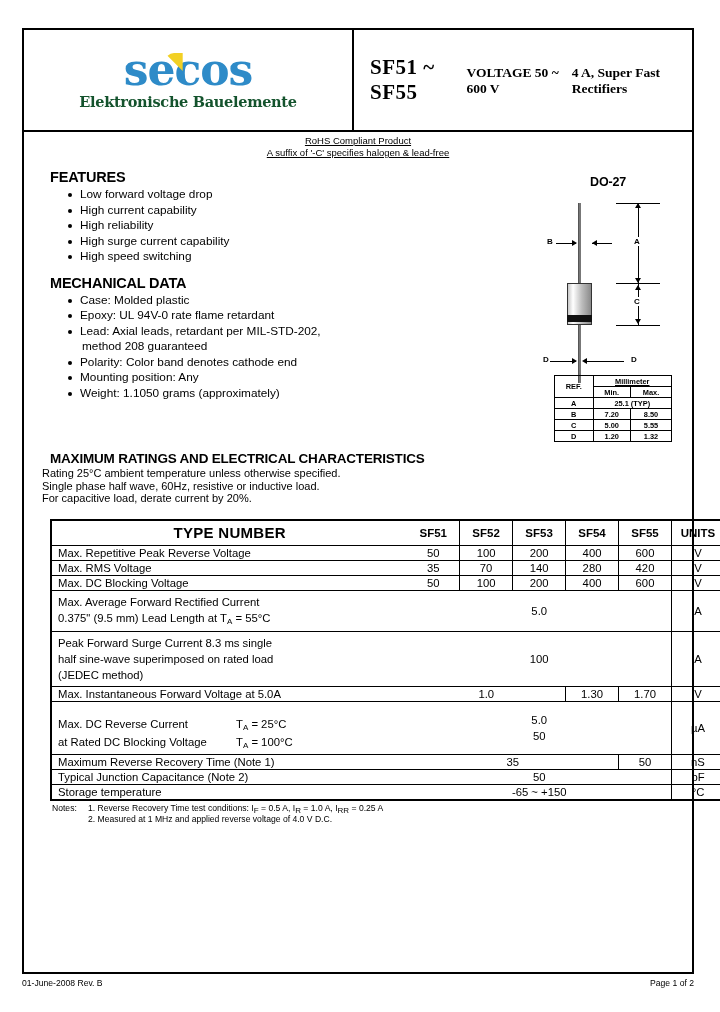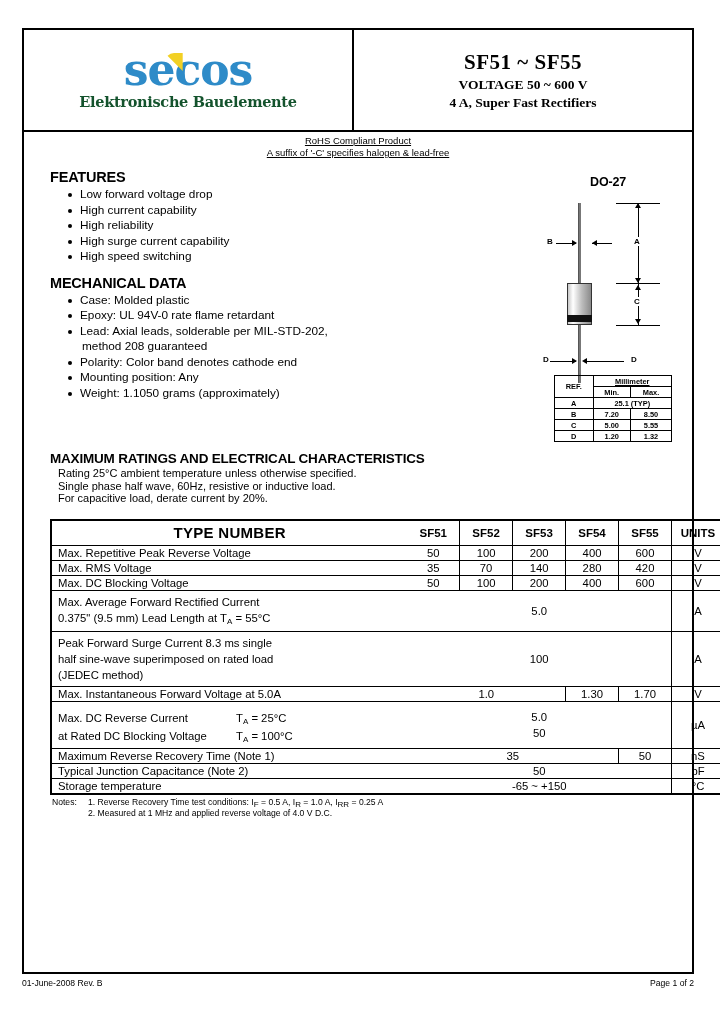--- a/index.html
+++ b/index.html
@@ -66,25 +66,25 @@
     font-family: "DejaVu Serif", serif;
     font-weight: bold;
     font-size: 14.5px;
     letter-spacing: -0.3px;
     margin-top: 3px;
     color: #14532d;
   }
   .header-title {
     flex: 1;
     display: flex;
-    flex-direction: column;
     align-items: center;
     justify-content: center;
     font-family: "Liberation Serif", serif;
     box-sizing: border-box;
+    padding-left: 16px;
   }
   .title-main {
     font-size: 21px;
     font-weight: bold;
     letter-spacing: 0.5px;
   }
   .title-sub1 {
     font-size: 13.5px;
     font-weight: bold;
     margin-top: 2px;
@@ -232,21 +232,21 @@
   
   .ratings-head {
     font-size: 13.5px;
     font-weight: bold;
     margin: 0 0 1px 12px;
     letter-spacing: -0.2px;
   }
   .ratings-note {
     font-size: 11px;
     line-height: 12.6px;
-    margin-left: 20px;
+    margin-left: 4px;
   }
 
   
   table.main {
     border-collapse: collapse;
     margin: 14px 0 0 12px;
     width: 676px;
     font-size: 11.3px;
   }
   table.main td, table.main th {
@@ -398,21 +398,21 @@
       <li><span>High reliability</span></li>
       <li><span>High surge current capability</span></li>
       <li><span>High speed switching</span></li>
     </ul>
 
     <h2 class="sect mech">MECHANICAL DATA</h2>
     <ul class="bullets">
       <li><span>Case: Molded plastic</span></li>
       <li><span>Epoxy: UL 94V-0 rate flame retardant</span></li>
       <li>
-        <span>Lead: Axial leads, solderable per MIL-STD-202,</span>
+        <span>Lead: Axial leads, retardant per MIL-STD-202,</span>
         <span class="cont">method 208 guaranteed</span>
       </li>
       <li><span>Polarity: Color band denotes cathode end</span></li>
       <li><span>Mounting position: Any</span></li>
       <li><span>Weight: 1.1050 grams (approximately)</span></li>
     </ul>
 
     <div style="margin-top:50px;">
       <div class="ratings-head">MAXIMUM RATINGS AND ELECTRICAL CHARACTERISTICS</div>
       <div class="ratings-note">Rating 25°C ambient temperature unless otherwise specified.</div>
@@ -483,21 +483,21 @@
 
       <tr>
         <td class="desc">Max. Instantaneous Forward Voltage at 5.0A</td>
         <td class="val-first" colspan="3">1.0</td>
         <td>1.30</td>
         <td>1.70</td>
         <td>V</td>
       </tr>
 
       <tr>
-        <td class="desc" style="line-height:16px; padding:8px 4px 2px 6px;">
+        <td class="desc" style="line-height:16px; padding:14px 4px 2px 6px;">
           <div style="display:flex;">
             <span style="min-width:178px;">Max. DC Reverse Current</span>
             <span><span>T</span><sub>A</sub><span> = 25°C</span></span>
           </div>
           <div style="display:flex;">
             <span style="min-width:178px;">at Rated DC Blocking Voltage</span>
             <span><span>T</span><sub>A</sub><span> = 100°C</span></span>
           </div>
         </td>
         <td class="val-first" colspan="5" style="line-height:16px;">

